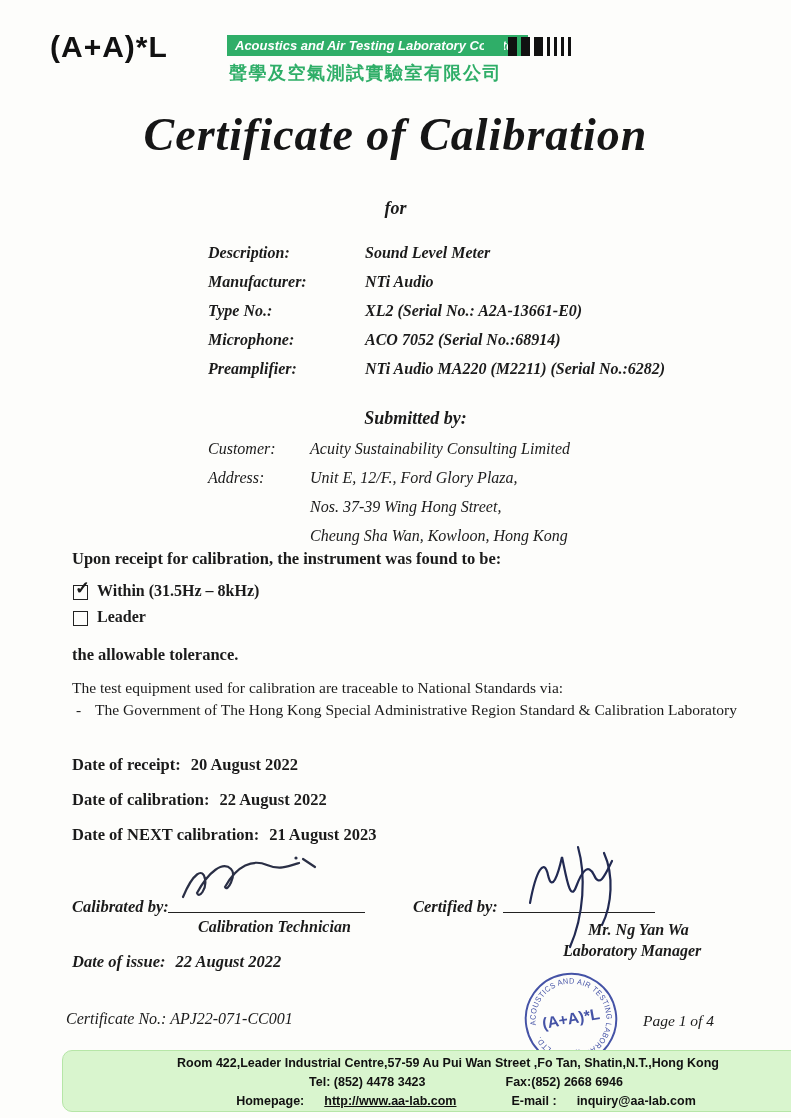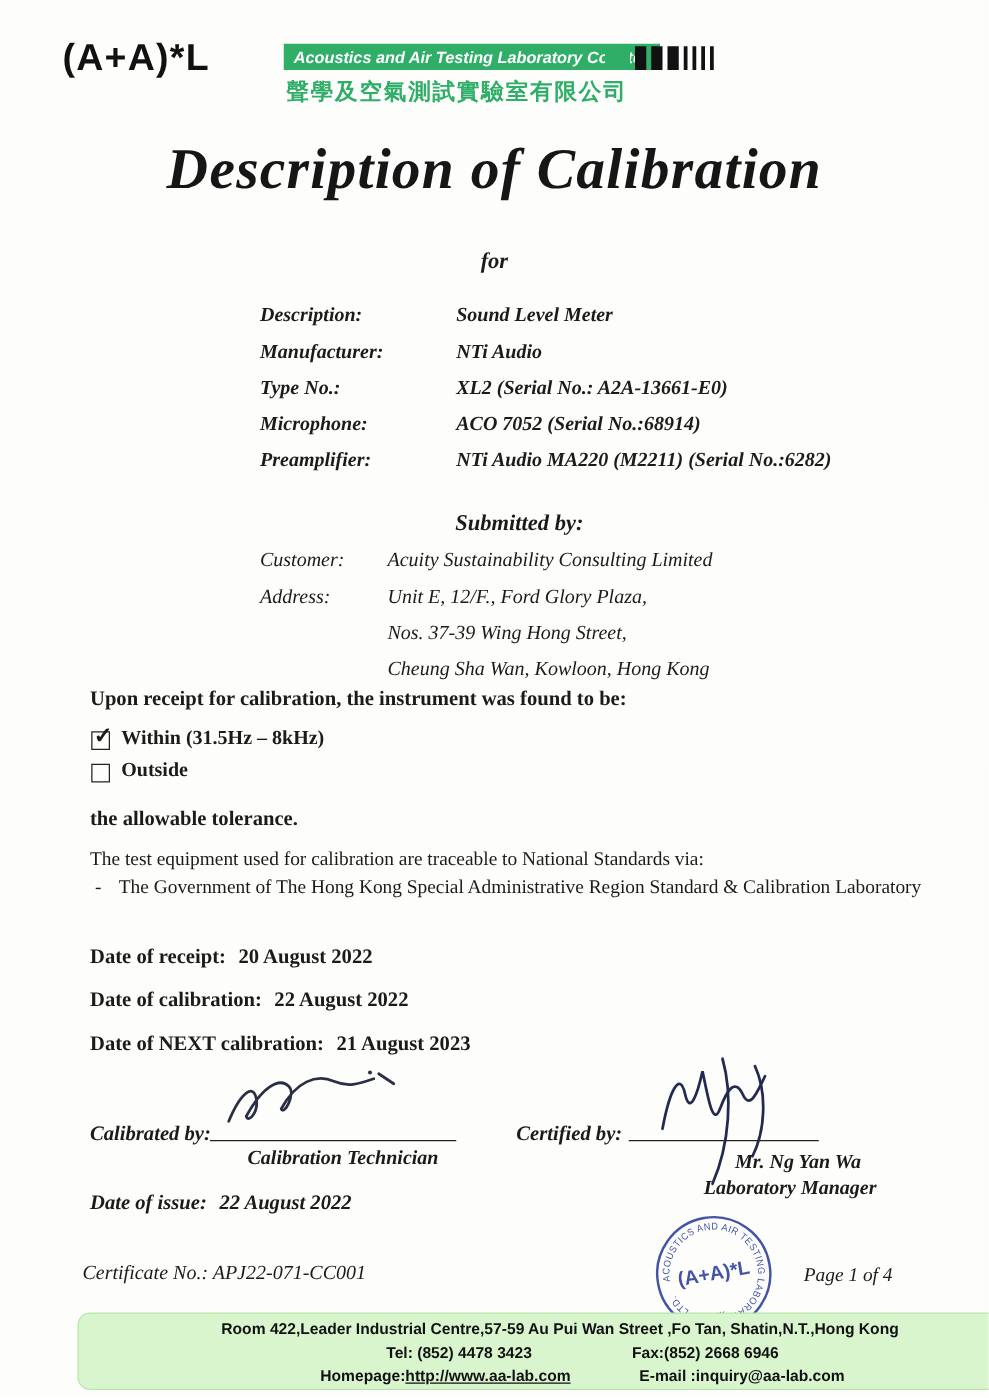--- a/index.html
+++ b/index.html
@@ -46,21 +46,21 @@
   .sig-line { border-bottom:1.6px solid #222; }
   .sig-title { font-size:16px; font-weight:bold; font-style:italic; }
 
   .cert-no { left:66px; top:1010px; font-size:16px; font-style:italic;text-align:center; }
   .page-no { left:643px; top:1012px; font-size:15.5px; font-style:italic; }
   .stamp { left:512px; top:960px; transform:rotate(-10deg); }
 
   .footer-box { left:62px; top:1050px; width:772px; height:62px; background:#d9f5ce; border:1px solid #b6e6a7; border-radius:10px; font-family:"Liberation Sans", sans-serif; font-size:12.5px; font-weight:bold; color:#111; padding-top:3px; }
   .footer-line { text-align:center; line-height:19px; }
   .footer-flex { display:flex; justify-content:center; gap:80px; line-height:19px; transform:translateX(18px); }
-  .footer-pair { display:flex; gap:0; }
+  .footer-pair { display:flex; gap:20px; }
   .url-underline { text-decoration:underline; }
 
   svg text { font-family:"Liberation Sans", sans-serif; }
 </style>
 </head>
 <body>
 
 <div class="page">
 
   <div class="abs logo-text">(A+A)*L</div>
@@ -70,21 +70,21 @@
     <span class="sq"></span>
     <span class="thick"></span>
     <span class="thick"></span>
     <span class="thick"></span>
     <span class="thin"></span>
     <span class="thin"></span>
     <span class="thin"></span>
     <span class="thin"></span>
   </div>
 
-  <div class="abs title">Description of Calibration</div>
+  <div class="abs title">Certificate of Calibration</div>
   <div class="abs for-label">for</div>
 
   <div class="abs instr-label" style="top:244px">Description:</div>
   <div class="abs instr-value" style="top:244px">Sound Level Meter</div>
   <div class="abs instr-label" style="top:273px">Manufacturer:</div>
   <div class="abs instr-value" style="top:273px">NTi Audio</div>
   <div class="abs instr-label" style="top:302px">Type No.:</div>
   <div class="abs instr-value" style="top:302px">XL2 (Serial No.: A2A-13661-E0)</div>
   <div class="abs instr-label" style="top:331px">Microphone:</div>
   <div class="abs instr-value" style="top:331px">ACO 7052 (Serial No.:68914)</div>
@@ -103,21 +103,21 @@
   <div class="abs cb-row" style="top:582px">
     <span class="cb-box">
         <span class="cb-mark">✓</span>
       </span>
     <span class="cb-label">Within (31.5Hz – 8kHz)</span>
   </div>
   <div class="abs cb-row" style="top:608px">
     <span class="cb-box">
         <span class="cb-mark"></span>
       </span>
-    <span class="cb-label">Outside</span>
+    <span class="cb-label">Leader</span>
   </div>
   <div class="abs tolerance">the allowable tolerance.</div>
 
   <div class="abs trace-intro">The test equipment used for calibration are traceable to National Standards via:</div>
   <div class="trace-body">
     <span class="trace-bullet">-</span>
     <span>The Government of The Hong Kong Special Administrative Region Standard &amp; Calibration Laboratory</span>
   </div>
 
   <div class="abs date-line" style="top:755px">

